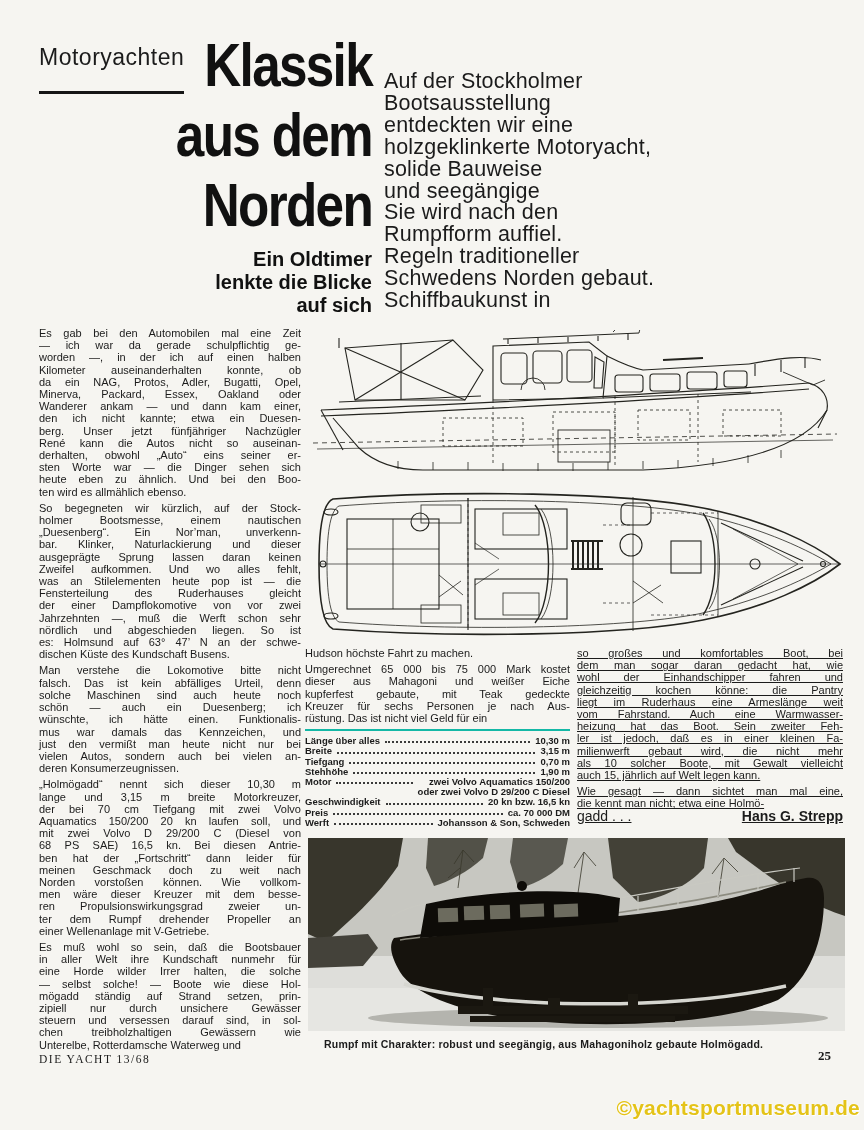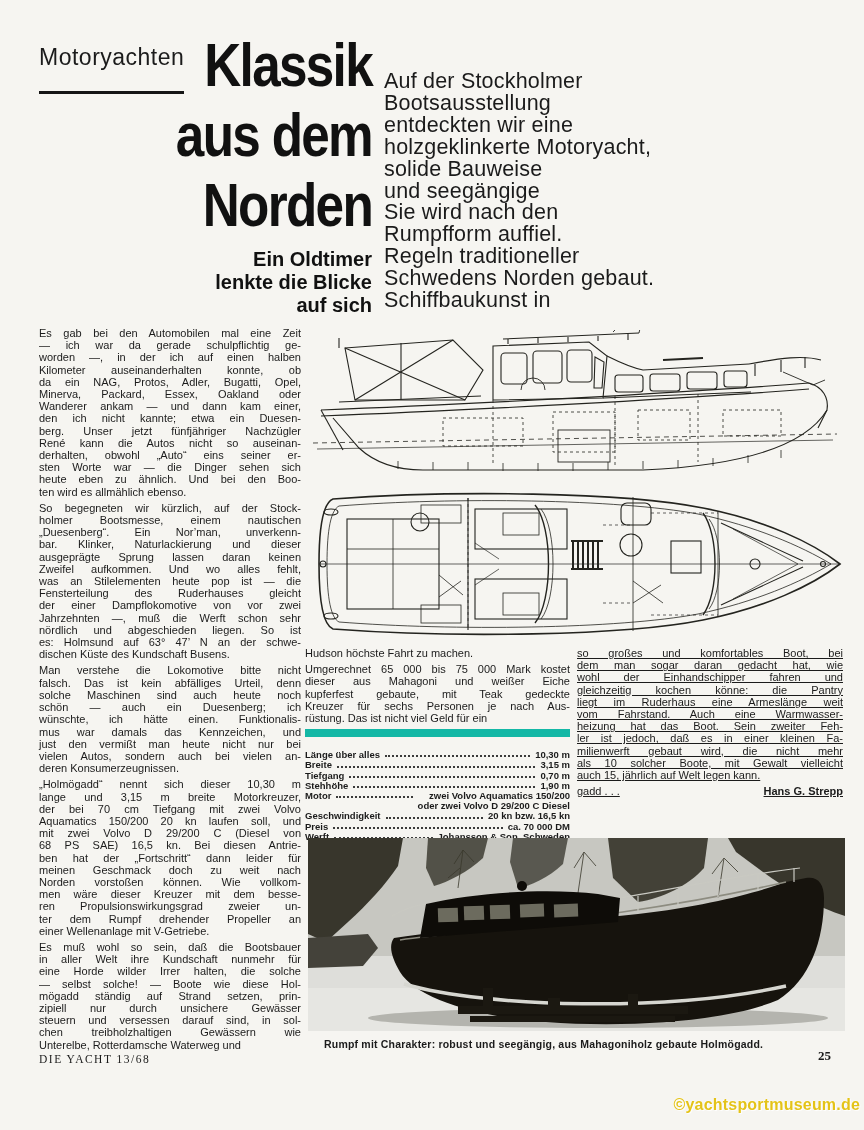--- a/index.html
+++ b/index.html
@@ -23,39 +23,39 @@
   .intro{position:absolute;left:384px;top:52px;width:462px;margin-top:19px;}
   .intro-line{font-size:21.5px;line-height:21.9px;letter-spacing:.2px;}
   
   .col-left{position:absolute;left:39px;top:327px;width:262px;}
   .col-mid{position:absolute;left:305px;top:647px;width:265px;}
   .col-right{position:absolute;left:577px;top:647px;width:266px;text-decoration:underline;}
   .para{margin:0 0 4px 0;}
   .pline{font-size:11px;line-height:12.2px;text-align:justify;text-align-last:justify;}
   .pline:last-child{text-align-last:left;}
   
-  .spec{border-top:8px solid #14b8a6;margin-top:5px;padding-top:13px;}
+  .spec{border-top:2px solid #14b8a6;margin-top:5px;padding-top:5px;}
   .spec-row{display:flex;align-items:flex-start;font-size:9.5px;line-height:10.2px;font-weight:bold;}
   .spec-label{white-space:nowrap;}
   .spec-leader{flex:1;height:.55em;border-bottom:2px dotted #3a3a3a;margin:0 5px;min-width:10px;}
   .spec-value{text-align:right;white-space:pre-line;}
   
-  .byline-row{display:flex;justify-content:space-between;font-size:11px;line-height:12.2px;}
+  .byline-row{display:flex;justify-content:space-between;font-size:14px;line-height:12.2px;}
   .byline-author{font-weight:bold;}
   
   .drawing1{position:absolute;left:303px;top:330px;width:542px;height:150px;}
   .drawing2{position:absolute;left:303px;top:485px;width:542px;height:158px;}
   .photo{position:absolute;left:308px;top:838px;width:537px;height:193px;}
   .drawing1 svg,.drawing2 svg,.photo svg{display:block;width:100%;height:100%;}
   .caption{position:absolute;left:308px;top:1038px;width:537px;font-size:10.5px;font-weight:bold;letter-spacing:.2px;padding-left:16px;}
   
   .footer-left{position:absolute;left:39px;top:1053px;font-family:"Liberation Serif",serif;font-size:11.5px;letter-spacing:1.5px;}
   .page-num{position:absolute;left:818px;top:1048px;font-family:"Liberation Serif",serif;font-size:13px;font-weight:bold;}
   .watermark{
-    position:absolute;right:4px;top:1096px;font-size:16px;font-weight:bold;letter-spacing:.2px;
+    position:absolute;right:4px;top:1096px;font-size:21px;font-weight:bold;letter-spacing:.2px;
     color:#e4c318;text-shadow:0 0 2px #ffffff,0 0 1px #ffffff,1px 1px 1px #ffffff;
   }
 </style>
 </head>
 <body>
 
 <div class="page">
 
   <div class="kicker">Motoryachten</div>
 
@@ -374,20 +374,24 @@
         <div class="pline">gleichzeitig kochen könne: die Pantry</div>
         <div class="pline">liegt im Ruderhaus eine Armeslänge weit</div>
         <div class="pline">vom Fahrstand. Auch eine Warmwasser-</div>
         <div class="pline">heizung hat das Boot. Sein zweiter Feh-</div>
         <div class="pline">ler ist jedoch, daß es in einer kleinen Fa-</div>
         <div class="pline">milienwerft gebaut wird, die nicht mehr</div>
         <div class="pline">als 10 solcher Boote, mit Gewalt vielleicht</div>
         <div class="pline">auch 15, jährlich auf Welt legen kann.</div>
       </div>
     <div class="para">
+      <div>
+          <div class="pline">Wie gesagt — dann sichtet man mal eine,</div>
+          <div class="pline">die kennt man nicht; etwa eine Holmö-</div>
+        </div>
       <div class="byline-row">
         <span>gadd . . .</span>
         <span class="byline-author">Hans G. Strepp</span>
       </div>
     </div>
   </div>
 
   <div class="photo">
     <svg viewBox="0 0 537 193" preserveAspectRatio="none">
       <rect width="537" height="193" fill="#c7c7c1"></rect>

